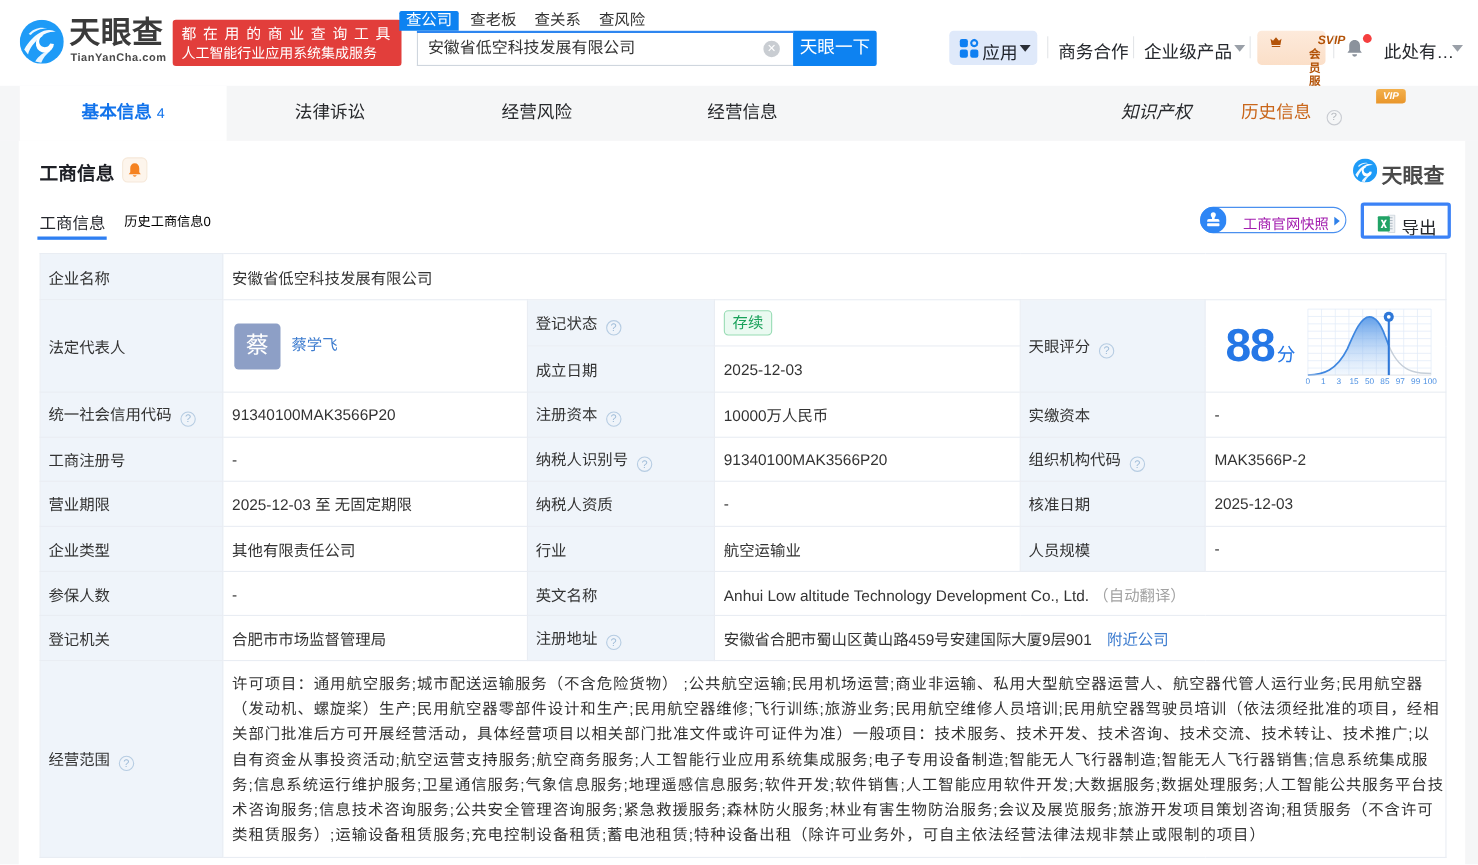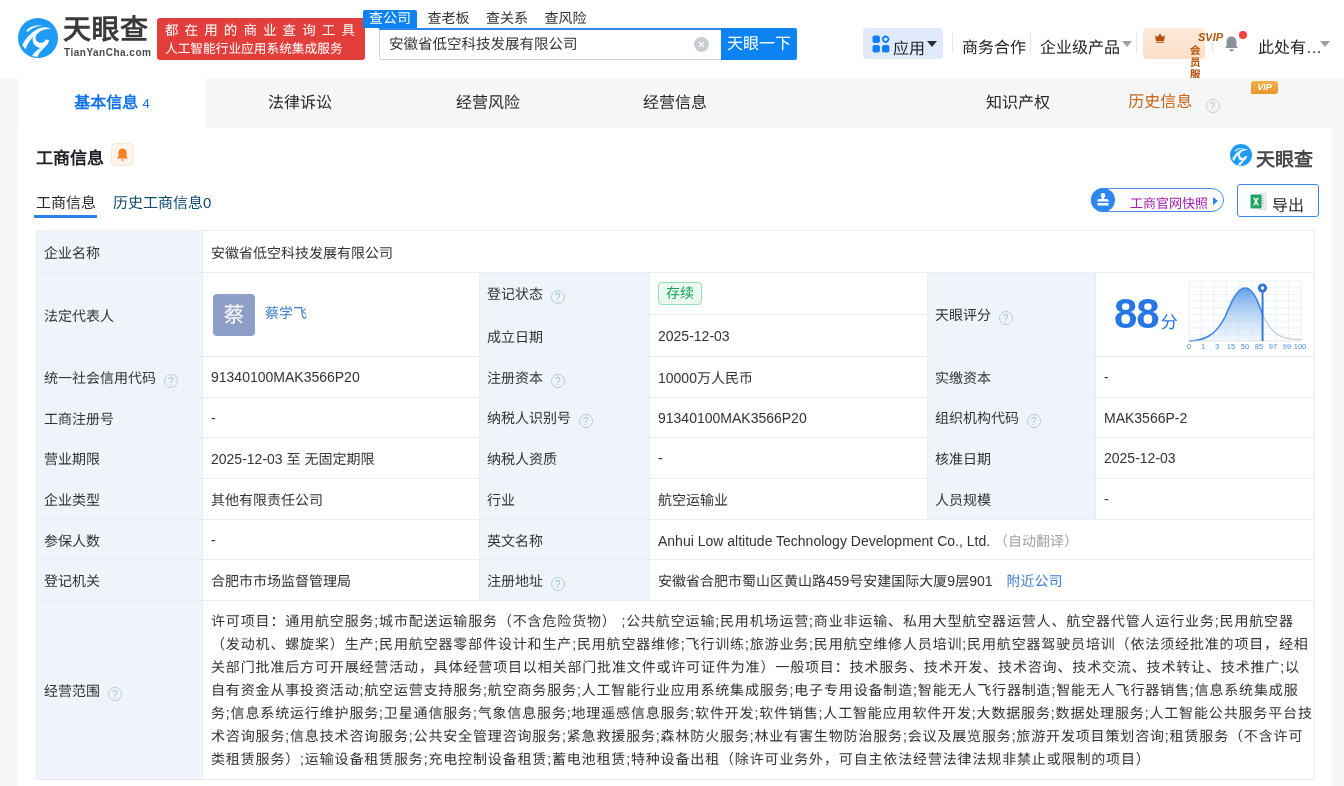--- a/index.html
+++ b/index.html
@@ -52,27 +52,27 @@
 #gut-r { position:absolute; left:1332px; top:128px; width:12px; height:658px; background:#f5f6f7; }
 
 
 #title { position:absolute; left:36px; top:144px; font-size:17px; font-weight:bold; color:#1e2026; }
 #bellchip { position:absolute; left:111px; top:143px; width:23px; height:23px; background:#fdf5ec; border:1px solid #f6e8d9; border-radius:5px; }
 #minilogo { position:absolute; left:1230px; top:144px; }
 #minilogo .t { position:absolute; left:26px; top:0px; font-size:19px; font-weight:bold; color:#4a4a4a; white-space:nowrap; }
 
 #tab2a { position:absolute; left:36px; top:191px; font-size:15px; color:#26282e; }
 #tab2a .ul { position:absolute; left:-2px; top:24px; width:63px; height:3px; background:#2e7ff2; }
-#tab2b { position:absolute; left:113px; top:191px; font-size:15px; color:#0c4a6e; }
+#tab2b { position:absolute; left:113px; top:191px; font-size:12px; color:#000000; }
 
 #snapbtn { position:absolute; left:1091px; top:188px; width:133px; height:24px; border:1px solid #4a90ef; border-radius:12px; background:#fff; }
 #snapbtn .ic { position:absolute; left:-1px; top:-1px; }
 #snapbtn .t { position:absolute; left:38px; top:4px; font-size:13px; color:#a21caf; white-space:nowrap; }
 #snapbtn .ar { position:absolute; left:121px; top:7.5px; width:0; height:0; border-top:4px solid transparent; border-bottom:4px solid transparent; border-left:5.5px solid #2e80ea; }
-#expbtn { position:absolute; left:1237px; top:184px; width:82px; height:33px; border:1px solid #3b82f6; border-radius:3px; background:#fff; }
+#expbtn { position:absolute; left:1237px; top:184px; width:82px; height:33px; border:3px solid #3b82f6; border-radius:3px; background:#fff; }
 #expbtn .t { position:absolute; left:34px; top:7px; font-size:16px; color:#26282b; }
 
 
 #tbl { position:absolute; left:36px; top:230px; border-collapse:collapse; table-layout:fixed; width:1278px; }
 #tbl td { border:1px solid #e9edf3; font-size:14px; color:#333; padding:0 0 0 8px; vertical-align:middle; }
 #tbl td.lb { background:#eff4fa; padding-left:7px; }
 .qm { display:inline-block; width:14px; height:14px; line-height:13px; border:1px solid #b6cce2; color:#9fbcd8; border-radius:50%; font-size:10px; text-align:center; margin-left:4px; vertical-align:-2px; background:transparent; }
 a.lnk { color:#3d7ccf; text-decoration:none; }
 .gray { color:#a2a2a2; }
 #avatar { display:inline-block; width:42px; height:42px; background:#8d9fc6; border-radius:4px; color:#fff; font-size:21px; text-align:center; line-height:42px; vertical-align:middle; }
@@ -138,21 +138,21 @@
   <div id="belldot"></div>
   <div class="hmenu" style="left:1258px;">此处有…</div>
   <span class="caret gray" style="position:absolute;left:1320px;top:41px;"></span>
 </div>
 
 <div id="nav">
   <div class="tab on" style="left:18px;">基本信息 <span class="n4">4</span></div>
   <div class="tab" style="left:206px;">法律诉讼</div>
   <div class="tab" style="left:394px;">经营风险</div>
   <div class="tab" style="left:581px;">经营信息</div>
-  <div class="tab" style="left:924px;">知识产权</div>
+  <div class="tab" style="left:957px;font-style:italic;">知识产权</div>
   <div class="tab his" style="left:1080px;font-family:Liberation Mono, monospace;">历史信息 <span class="qm" style="border-color:#c9ccd2;color:#b3b7bd;">?</span></div>
 </div>
 <div id="vipbadge" style="position:absolute;left:1251px;top:81px;width:27px;height:13px;background:linear-gradient(180deg,#f3b04c,#e9962b);border-radius:3px 3px 3px 0;color:#fff;font-size:9px;font-weight:bold;font-style:italic;text-align:center;line-height:13px;">VIP</div>
 
 <div id="gut-l"></div>
 <div id="gut-r"></div>
 
 <div id="title">工商信息</div>
 <div id="bellchip">
   <svg width="13" height="14" viewBox="0 0 13 14" style="position:absolute;left:4px;top:4px;">

